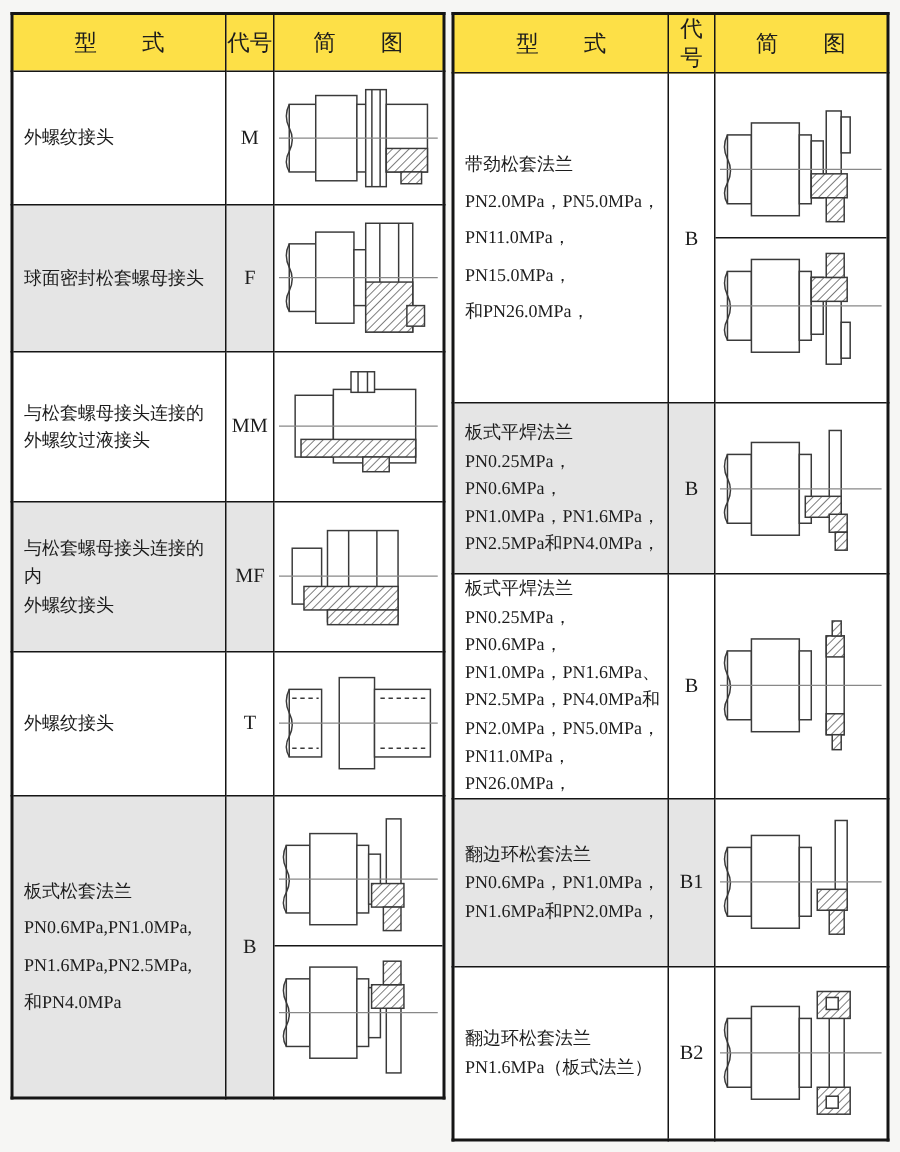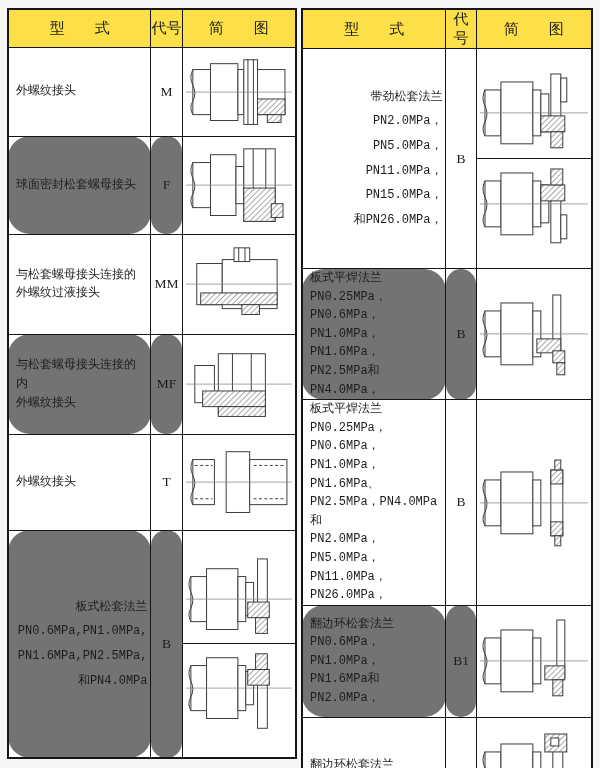--- a/index.html
+++ b/index.html
@@ -33,33 +33,33 @@
     vertical-align:middle;
   }
   table{border:2px solid #151515;}
   th{
     background:#fde047;
     font-weight:normal;
     font-size:15px;
     height:36px;
     text-align:center;
   }
-  td.type{text-align:left;font-family:Liberation Mono, monospace;}
+  td.type{text-align:left;}
   td.code{
     text-align:center;
     font-size:13.5px;
   }
-  tr.hl td.type, tr.hl td.code{background:#737373;border-radius:22px;}
+  tr.hl td.type, tr.hl td.code{background:#e5e5e5;}
   .ttext{
     font-size:12px;
     line-height:1.55;
     padding:0 3px 0 7px;
     white-space:pre-line;
   }
-  tr.tall .ttext{line-height:2.05;text-align:right;}
+  tr.tall .ttext{line-height:2.05;}
   td.diag{background:#ffffff;}
   .dwrap{height:100%;display:flex;flex-direction:column;}
   .dsub{flex:1;display:flex;align-items:center;justify-content:center;min-height:0;}
   .dsub.split{border-top:1px solid #151515;}
   .dsub svg{width:96%;height:90%;}
   
   table.left col.c-type{width:142px;}
   table.left col.c-code{width:31px;}
   table.left col.c-diag{width:113px;}
   table.right col.c-type{width:143px;}
@@ -225,21 +225,21 @@
                     <line x1="10" y1="28" x2="28" y2="28" stroke="#3a3a3a" stroke-width="1" stroke-dasharray="3 2.5"></line>
                     <line x1="10" y1="62" x2="28" y2="62" stroke="#3a3a3a" stroke-width="1" stroke-dasharray="3 2.5"></line>
                     <line x1="70" y1="28" x2="102" y2="28" stroke="#3a3a3a" stroke-width="1" stroke-dasharray="3 2.5"></line>
                     <line x1="70" y1="62" x2="102" y2="62" stroke="#3a3a3a" stroke-width="1" stroke-dasharray="3 2.5"></line>
                     <line x1="1" y1="45" x2="109" y2="45" stroke="#888" stroke-width="0.8"></line>
                   </svg>
                 </div>
               </div>
             </td>
       </tr>
-      <tr class="tall hl" style="height:228px">
+      <tr class="tall hl" style="height:202px">
         <td class="type">
               <div class="ttext">板式松套法兰
 PN0.6MPa,PN1.0MPa,
 PN1.6MPa,PN2.5MPa,
 和PN4.0MPa</div>
             </td>
         <td class="code">B</td>
         <td class="diag">
               <div class="dwrap">
                 <div class="dsub">

